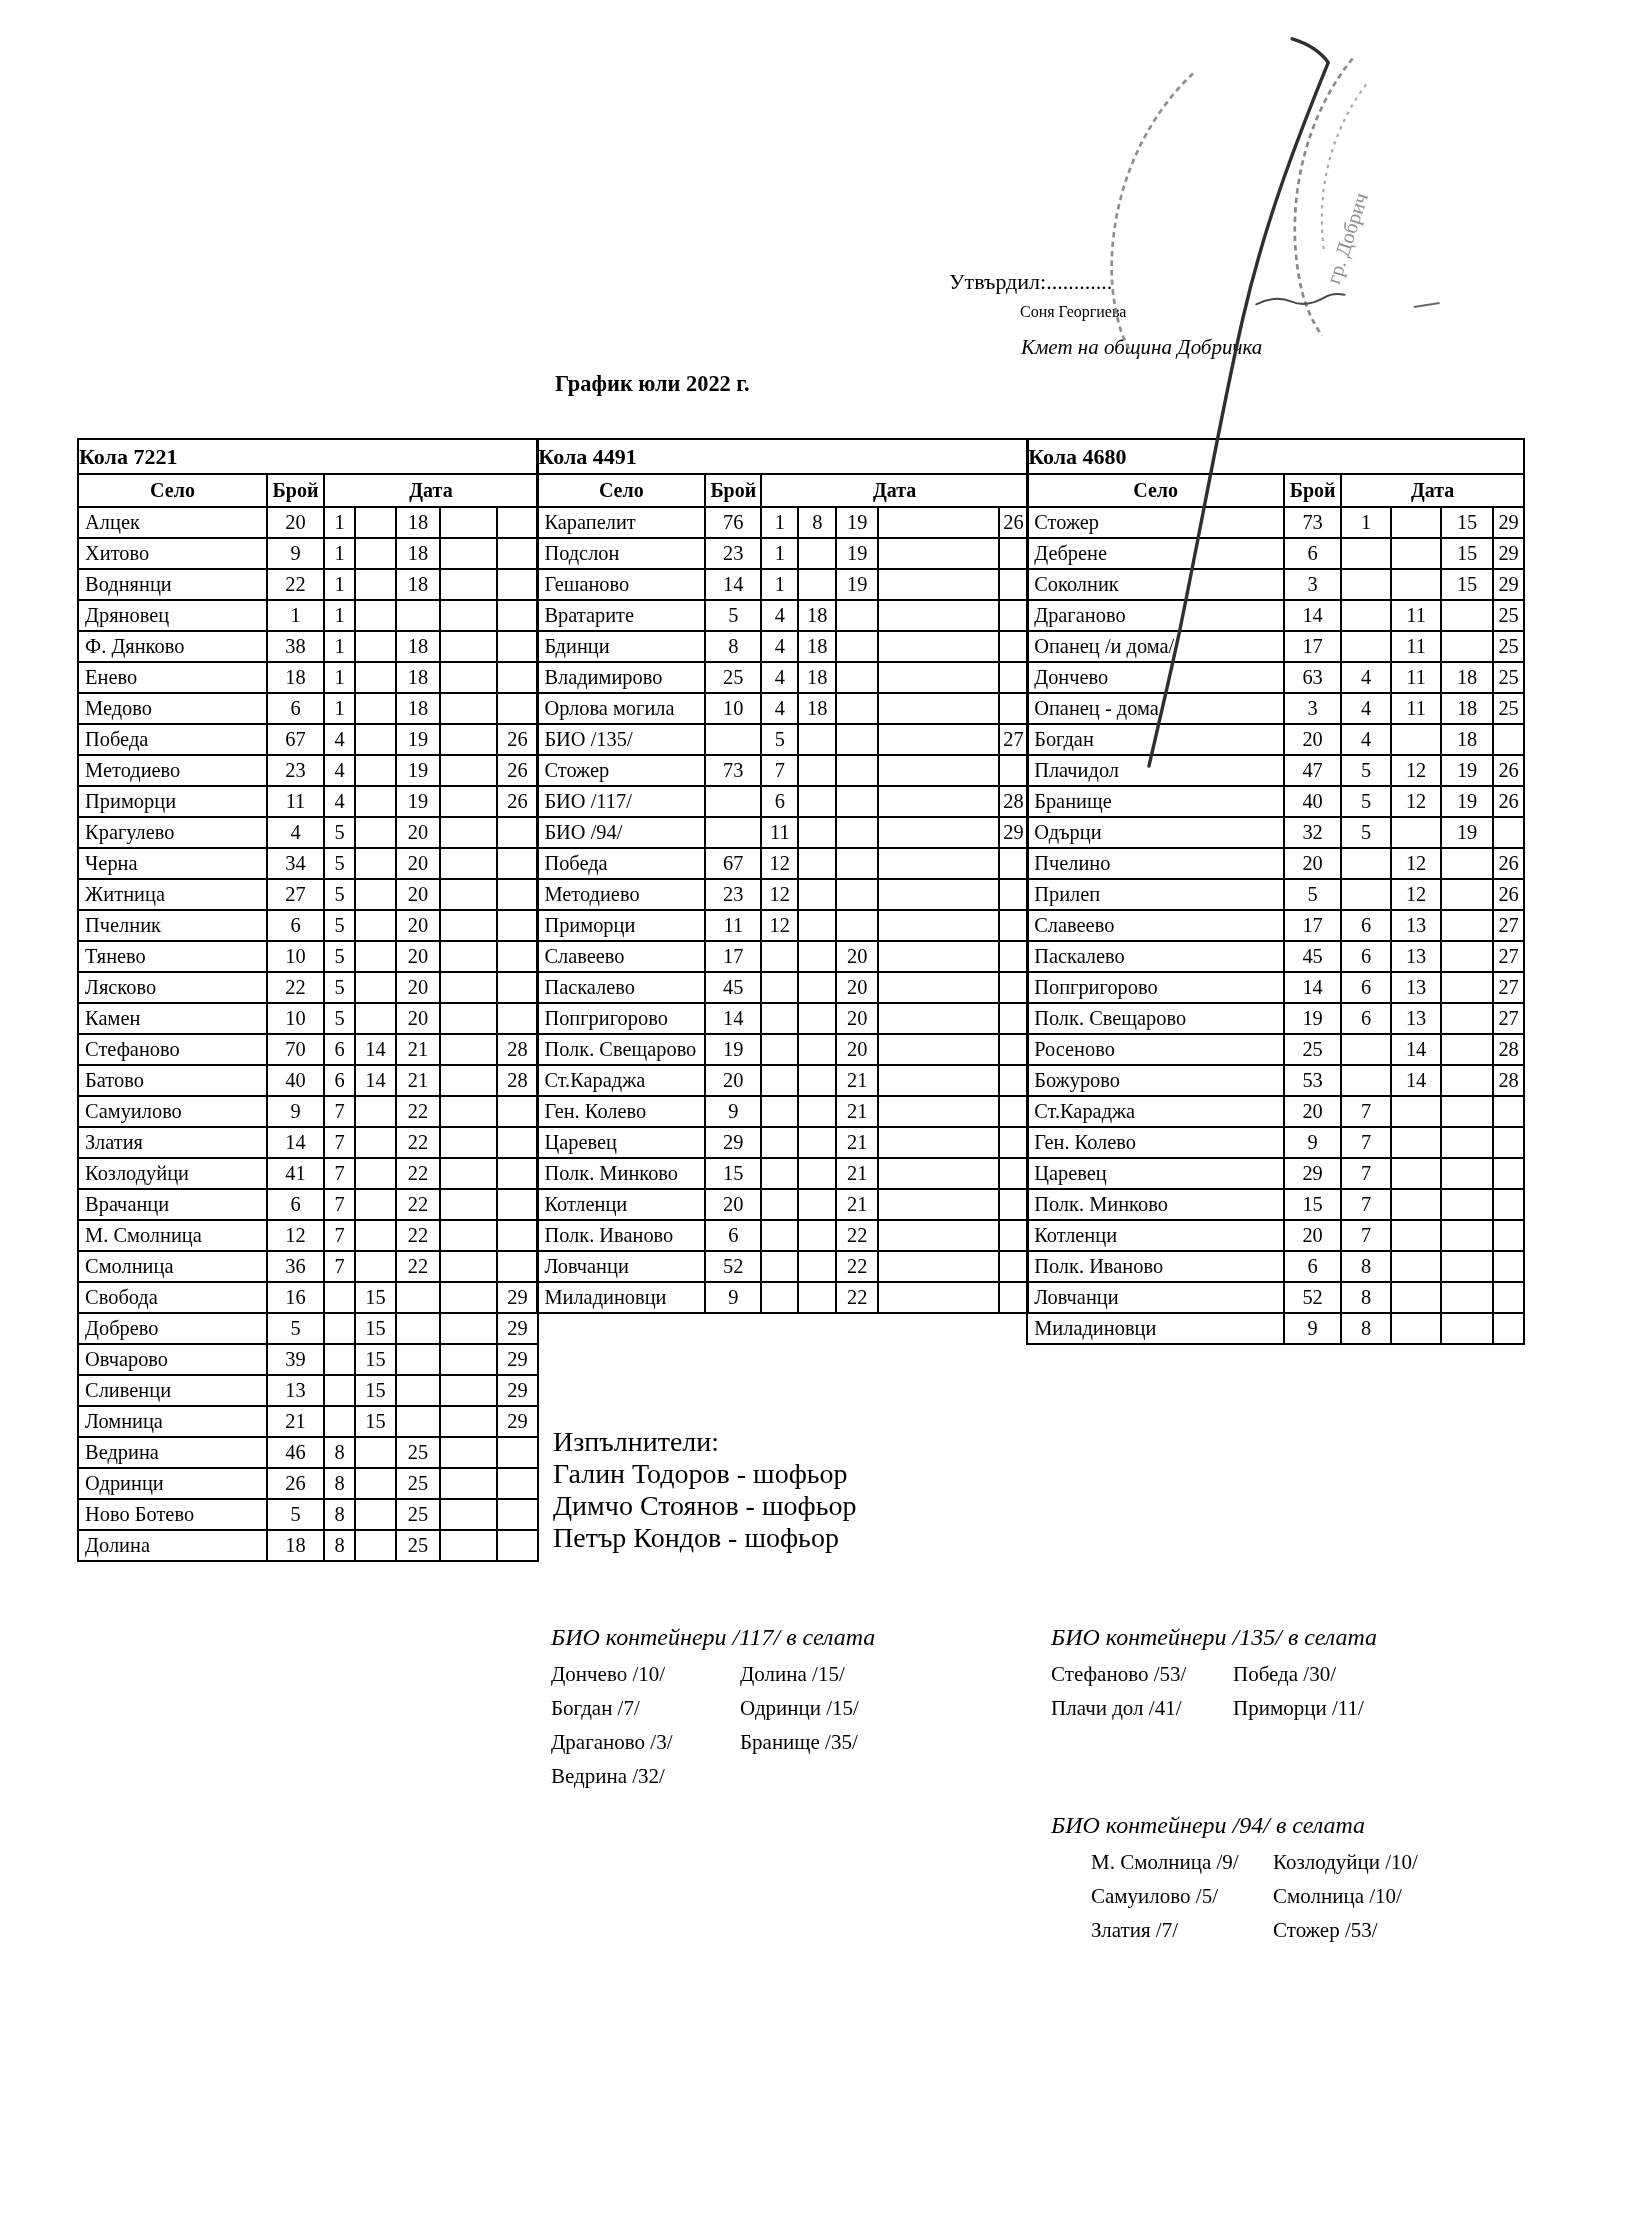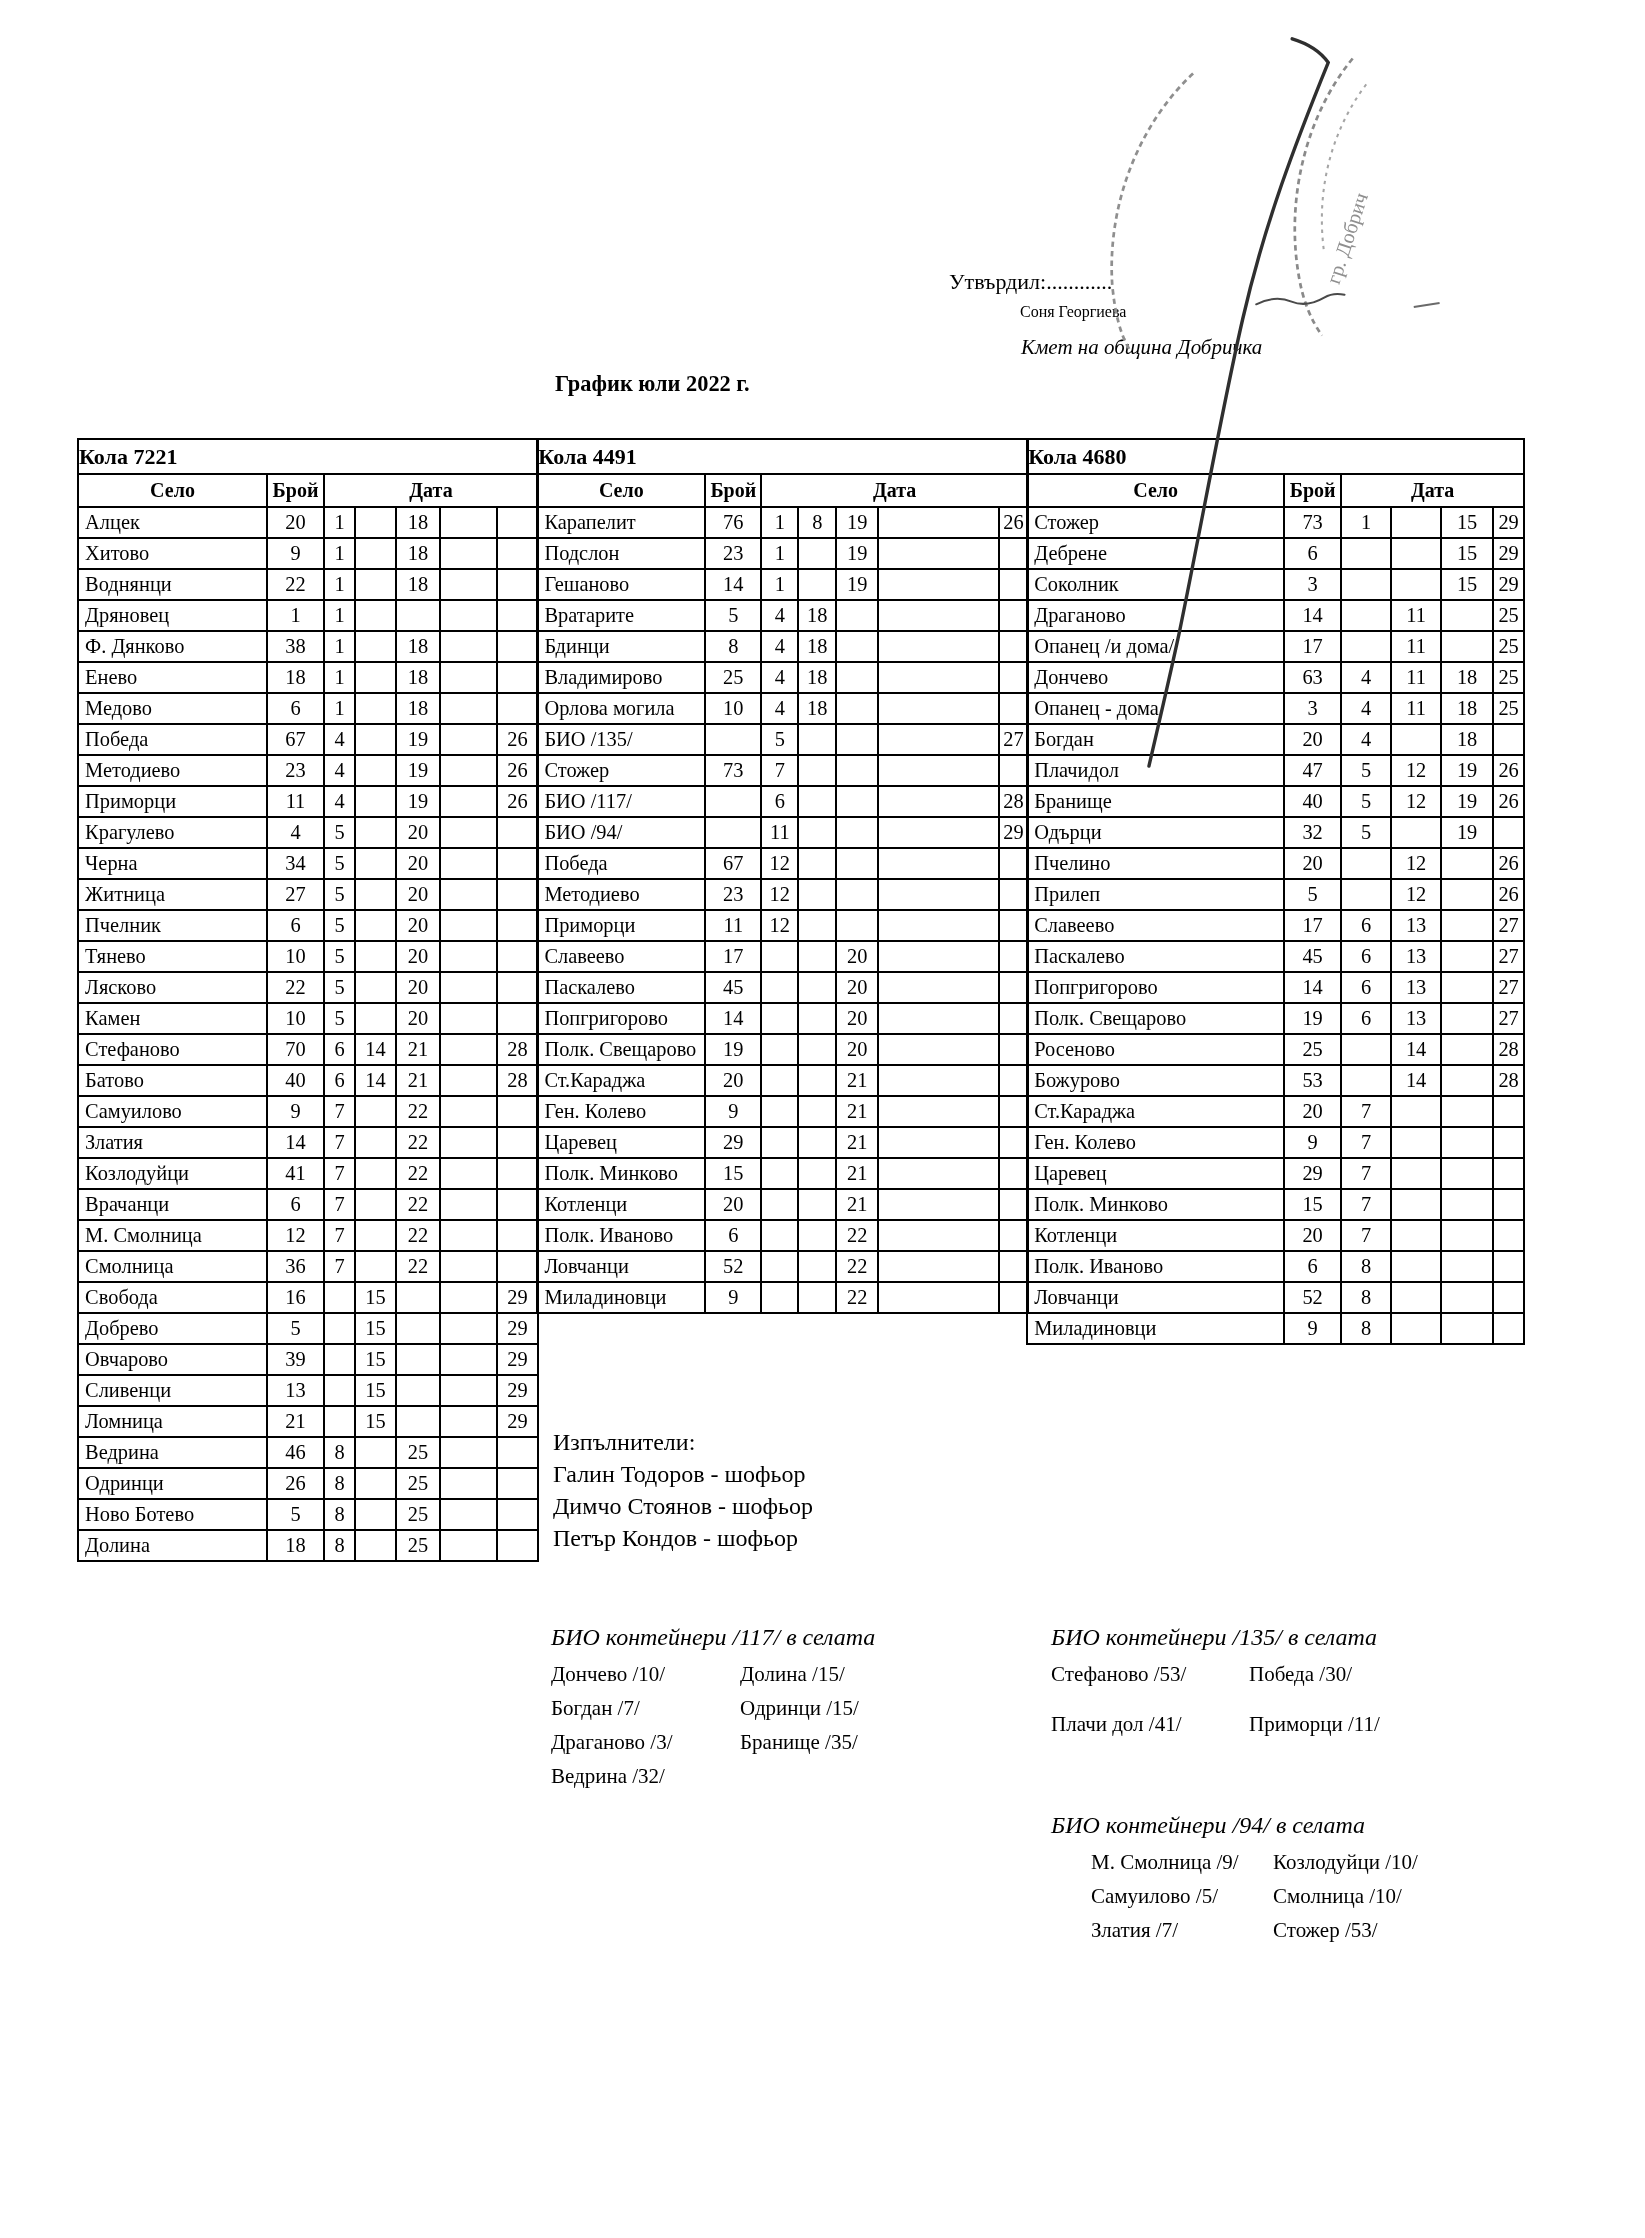--- a/index.html
+++ b/index.html
@@ -25,28 +25,28 @@
   td.c-selo{text-align:left;padding-left:6.1px;}
   td.c-broy,td.c-date{text-align:center;}
   
   #tbl-0 .col-selo{width:189px}#tbl-0 .col-broy{width:57px}
   #tbl-0 .col-d1{width:31px}#tbl-0 .col-d2{width:41px}#tbl-0 .col-d3{width:44px}#tbl-0 .col-d4{width:57px}#tbl-0 .col-d5{width:41px}
   #tbl-1 .col-selo{width:168px}#tbl-1 .col-broy{width:56px}
   #tbl-1 .col-d1{width:37px}#tbl-1 .col-d2{width:38px}#tbl-1 .col-d3{width:42px}#tbl-1 .col-d4{width:121px}#tbl-1 .col-d5{width:28.5px}
   #tbl-2 .col-selo{width:257px}#tbl-2 .col-broy{width:57px}
   #tbl-2 .col-d1{width:50px}#tbl-2 .col-d2{width:50px}#tbl-2 .col-d3{width:52px}#tbl-2 .col-d4{width:31px}
   
-  #exec-block{left:553px;top:1426px;font-size:24px;line-height:32px;}
+  #exec-block{left:553px;top:1426px;font-size:28px;line-height:32px;}
   
   .bio-title{font-size:24px;line-height:27px;margin-bottom:6.1px;font-style:italic;}
   .bio-grid{display:grid;font-size:21px;line-height:34px;}
   #bio-0{left:551px;top:1624px;}
   #bio-0 .bio-grid{grid-template-columns:189px auto;}
   #bio-1{left:1051px;top:1624px;}
-  #bio-1 .bio-grid{grid-template-columns:182px auto;gap:16px;}
+  #bio-1 .bio-grid{grid-template-columns:182px auto;}
   #bio-2{left:1051px;top:1812px;}
   #bio-2 .bio-grid{grid-template-columns:182px auto;margin-left:40px;}
   
   #overlay{left:0;top:0;pointer-events:none;}
 </style>
 </head>
 <body>
 
 <div class="abs" id="approval-label">Утвърдил:............</div>
 <div class="abs" id="approver-name">Соня Георгиева</div>

